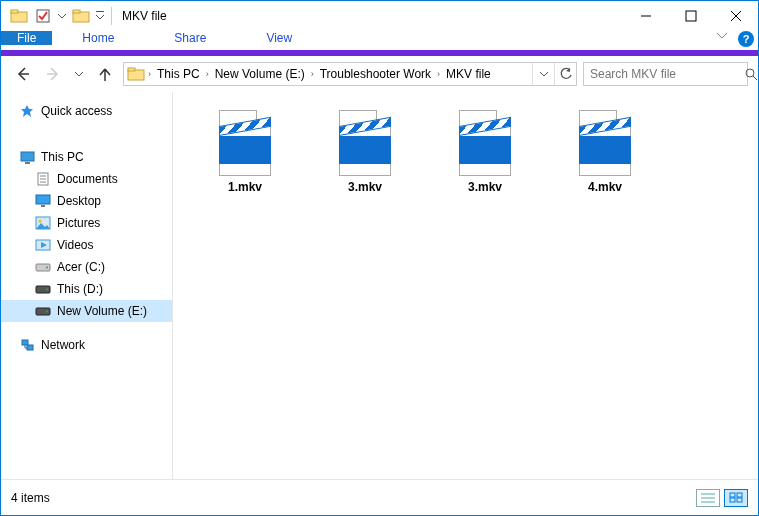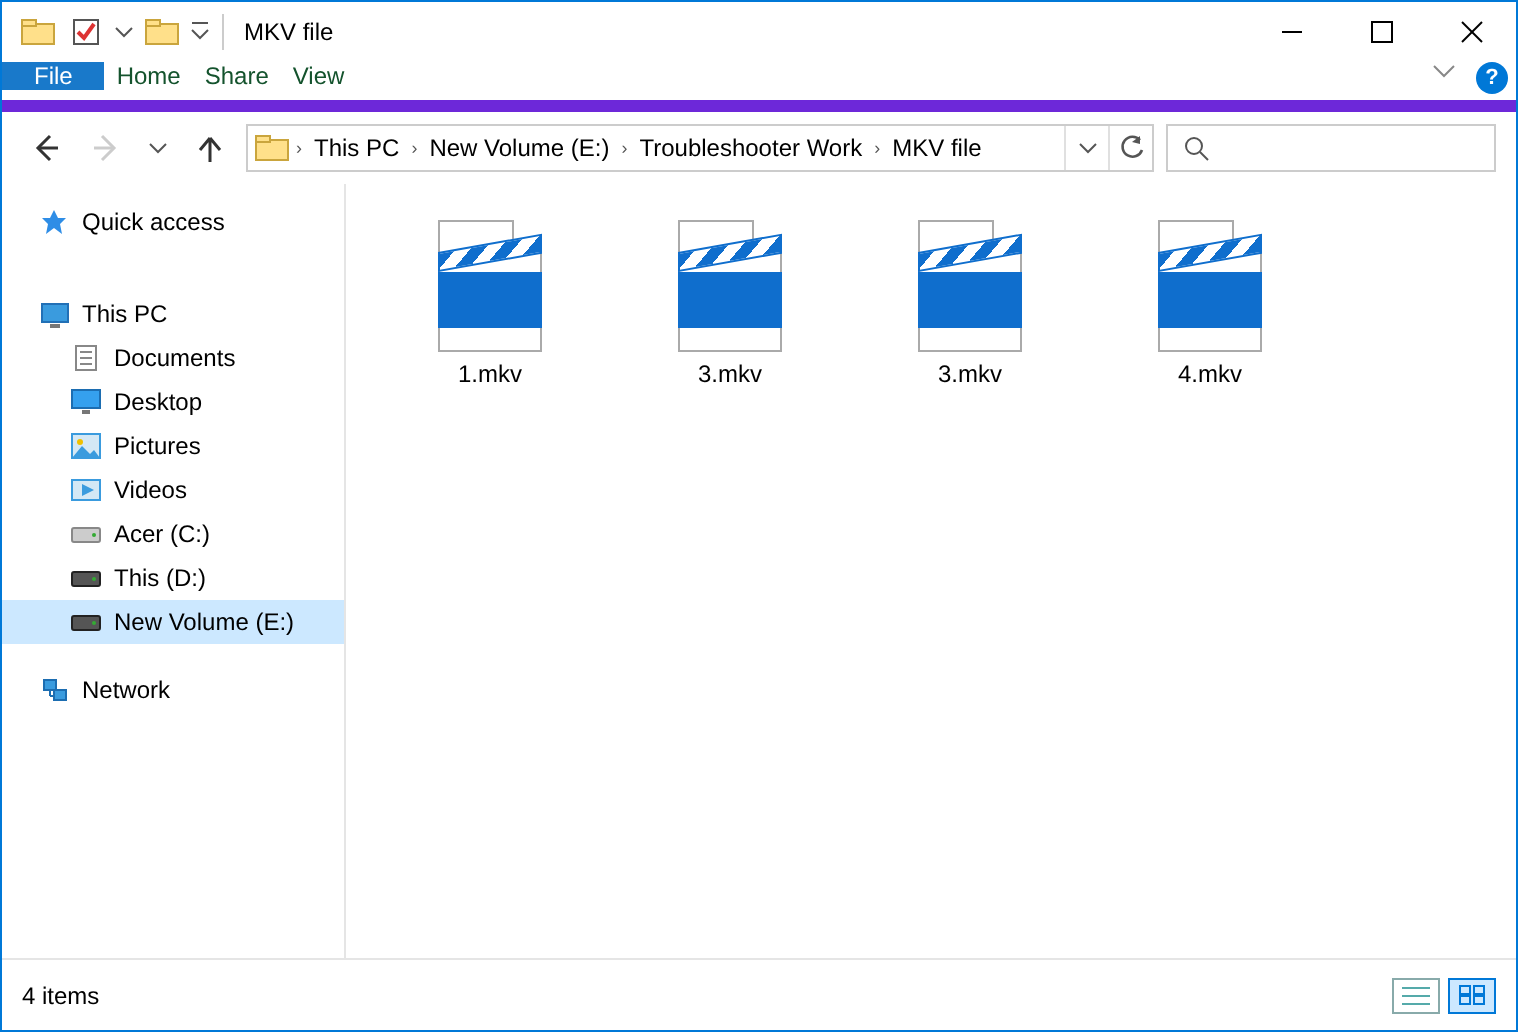--- a/index.html
+++ b/index.html
@@ -10,21 +10,21 @@
 .titlebar .qat { display:flex; align-items:center; padding-left:6px; gap:0; }
 .titlebar .qat .cell { width:24px; height:22px; display:flex; align-items:center; justify-content:center; }
 .titlebar .qat .drop { width:14px; display:flex; align-items:center; justify-content:center; }
 .titlebar .sep { width:1px; height:18px; background:#ccc; margin:0 4px; }
 .titlebar .title { padding-left:6px; flex:1; font-size:12px; }
 .titlebar .wbtn { width:45px; height:30px; display:flex; align-items:center; justify-content:center; }
 .titlebar .wbtn svg { display:block; }
 
 
 .ribbon { height:25px; display:flex; align-items:flex-start; border-bottom:6px solid #6d28d9; }
-.ribbon .tab { padding:0 6px; display:flex; align-items:center; font-size:12px; color:#14532d; }
+.ribbon .tab { padding:0 30px; display:flex; align-items:center; font-size:12px; color:#1d4ed8; }
 .ribbon .tab.file { background:#1979ca; color:#fff; padding:0 16px; }
 .ribbon .spacer { flex:1; }
 .ribbon .rctl { width:24px; display:flex; align-items:center; justify-content:center; }
 .helpbtn { width:16px; height:16px; border-radius:50%; background:#0078d7; color:#fff; font-size:11px; font-weight:bold; text-align:center; line-height:16px; }
 
 
 .navrow { height:36px; display:flex; align-items:center; padding:0 10px; gap:6px; }
 .navbtn { width:24px; height:24px; display:flex; align-items:center; justify-content:center; color:#555; }
 .navbtn.disabled { color:#bbb; }
 .smallbtn { width:16px; height:24px; display:flex; align-items:center; justify-content:center; color:#555;}
@@ -41,21 +41,21 @@
 
 
 .body { display:flex; height:399px; }
 .navpane { width:172px; border-right:1px solid #e5e5e5; padding-top:8px; overflow:hidden; }
 .nrow { height:22px; display:flex; align-items:center; padding-left:18px; gap:6px; font-size:12px; }
 .nrow.sub { padding-left:34px; }
 .nrow.sel { background:#cce8ff; }
 .nrow .ic { width:16px; height:16px; display:flex; align-items:center; justify-content:center; }
 .ngap { height:12px; }
 
-.content { flex:1; padding:12px 0 0 12px; display:flex; flex-wrap:wrap; align-content:flex-start; gap:0; }
+.content { flex:1; padding:12px 0 0 12px; display:flex; flex-wrap:wrap; align-content:flex-start; gap:0;font-weight:bold; }
 .item { width:120px; height:110px; display:flex; flex-direction:column; align-items:center; }
 .thumb { width:72px; height:72px; position:relative; }
 .page { position:absolute; inset:6px 10px 0 10px; background:#fff; border:1px solid #aaa; }
 .page::after { content:""; position:absolute; top:-1px; right:-1px; width:14px; height:14px; background:linear-gradient(135deg,#fff 0 50%,#ccc 50% 51%,#fff 51% 100%); border-left:1px solid #aaa; border-bottom:1px solid #aaa; }
 .clap { position:absolute; left:10px; right:10px; top:22px; height:38px; }
 .clap .top { height:10px; background:repeating-linear-gradient(-45deg,#0f6ecd 0 6px,#fff 6px 12px); transform:skewY(-10deg); transform-origin:left bottom; border:1px solid #0f6ecd; }
 .clap .body { height:28px; background:#0f6ecd; display:block; }
 .fname { margin-top:4px; font-size:12px; text-align:center; }
 
 
@@ -189,20 +189,21 @@
       <div class="btn">
           <svg width="12" height="12">
             <path d="M10 2 A5 5 0 1 0 11 7" fill="none" stroke="#555" stroke-width="1.3"></path>
             <path d="M10 0 L10 4 L6 3 Z" fill="#555"></path>
           </svg>
         </div>
     </div>
   </div>
 
   <div class="searchbox">
+    <input placeholder="Search MKV file" style="">
     <div class="sbtn">
         <svg width="13" height="13">
           <circle cx="5" cy="5" r="4" fill="none" stroke="#555"></circle>
           <line x1="8" y1="8" x2="12" y2="12" stroke="#555"></line>
         </svg>
       </div>
   </div>
 </div>
 
 <div class="body">

